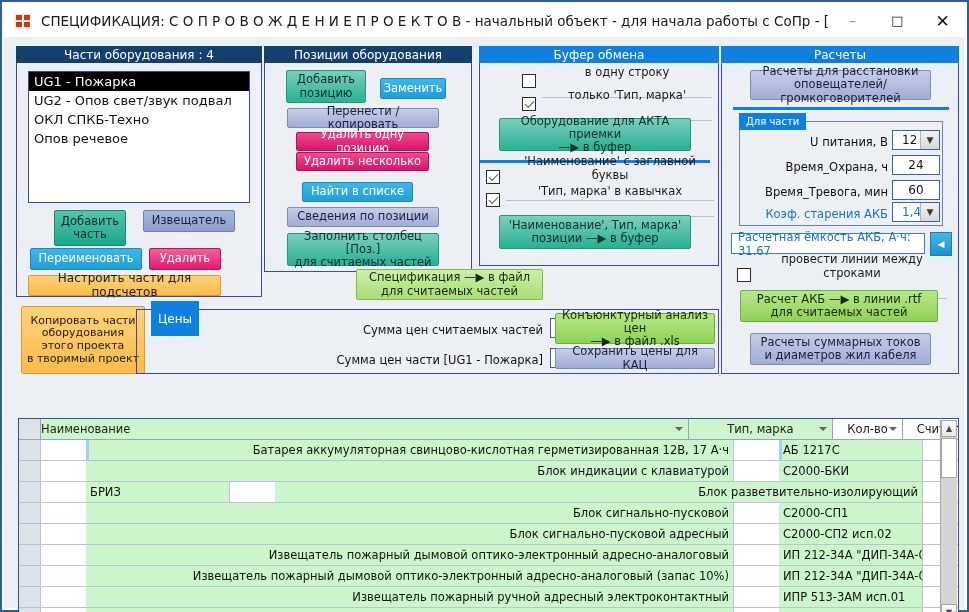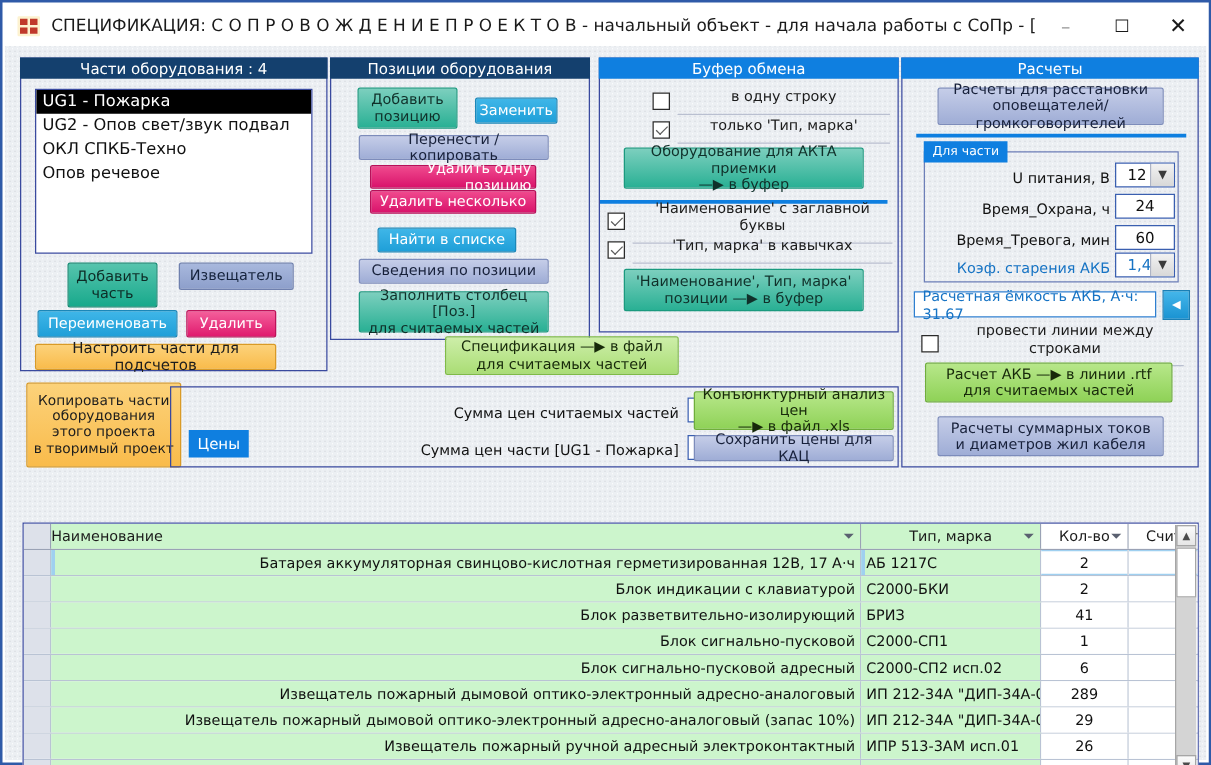--- a/index.html
+++ b/index.html
@@ -65,21 +65,21 @@
     position:absolute;box-sizing:border-box;
     border:1px solid #7d8bbd;border-radius:2px;
     display:flex;align-items:center;justify-content:center;text-align:center;
     font-size:11.5px;color:#1b1b1b;line-height:1.15;
     cursor:default;padding:0 3px;
   }
   .btn.teal{background:linear-gradient(#56c4ad,#18a98c);border-color:#128a72;color:#0d2b25;}
   .btn.teal2{background:linear-gradient(#7ccfbe,#29b094);border-color:#1b9a7f;color:#10302a;}
   .btn.blue{background:linear-gradient(#a8b8dd,#8d9fcb);border-color:#6f80ae;color:#15233d;}
   .btn.cyan{background:linear-gradient(#3fb6e8,#1f9fd8);border-color:#1b87b8;color:#ffffff;}
-  .btn.pink{background:linear-gradient(#f04a8e,#d9136b);border-color:#b80f59;color:#ffffff;text-align:right;}
+  .btn.pink{background:linear-gradient(#f04a8e,#d9136b);border-color:#b80f59;color:#ffffff;}
   .btn.rose{background:linear-gradient(#f4609b,#e01a6e);border-color:#bd1259;color:#ffffff;}
   .btn.orange{background:linear-gradient(#fcd27a,#f9bb4b);border-color:#d99a26;color:#1d1d1d;}
   .btn.green{background:linear-gradient(#b7e78a,#8fd257);border-color:#6fae3b;color:#17290a;}
   .btn.greenpale{background:linear-gradient(#cdeea9,#aadd75);border-color:#7fbb46;color:#17290a;}
   .btn.lav{background:linear-gradient(#c5cde8,#9fadd6);border-color:#7d8cbb;color:#17203a;}
 
   
   .listbox{
     position:absolute;background:#ffffff;border:1px solid #3a4a9f;box-sizing:border-box;
     overflow:hidden;
@@ -91,21 +91,21 @@
 
   
   .chkrow{position:absolute;display:flex;align-items:center;}
   .chkbox{
     width:14px;height:14px;border:1px solid #2a2a2a;background:#ffffff;box-sizing:border-box;
     display:flex;align-items:center;justify-content:center;flex:0 0 auto;
   }
   .chkbox.on::after{content:"";display:block;width:8px;height:4px;border-left:1.5px solid #5a5a5a;border-bottom:1.5px solid #5a5a5a;transform:rotate(-45deg) translate(1px,-1px);}
   .chklabel{
     font-size:11.5px;color:#1b1b1b;flex:1 1 auto;text-align:center;
-    border-bottom:1px solid #b9bfd0;padding-bottom:7px;margin-left:6px;
+    border-bottom:1px solid #b9bfd0;padding-bottom:18px;margin-left:6px;
   }
 
   
   .fieldlbl{position:absolute;font-size:11.5px;color:#111111;text-align:right;}
   .fieldlbl.accent{color:#1673c4;}
   .fbox{
     position:absolute;border:1px solid #3a5fb0;background:#ffffff;box-sizing:border-box;
     display:flex;align-items:center;justify-content:center;font-size:12px;color:#111111;
   }
   .fbox.combo{justify-content:flex-start;padding-left:9px;}
@@ -138,21 +138,21 @@
     display:flex;height:21px;background:#dde1ea;border-bottom:1px solid #9aa2b5;
     box-sizing:border-box;
   }
   .gh{
     display:flex;align-items:center;justify-content:center;position:relative;
     font-size:11.5px;color:#1b1b1b;border-right:1px solid #9aa2b5;box-sizing:border-box;
     flex:0 0 auto;
   }
   .gh .drop{position:absolute;right:5px;top:50%;margin-top:-2px;width:0;height:0;
     border-left:4px solid transparent;border-right:4px solid transparent;border-top:4px solid #5a6070;}
-  .grow{display:flex;height:21px;box-sizing:border-box;border-bottom:1px solid #b9c3d4;}
+  .grow{display:flex;height:21px;box-sizing:border-box;border-bottom:1px solid #b9c3d4;gap:45px;}
   .gcell{
     display:flex;align-items:center;font-size:11.5px;color:#111111;
     border-right:1px solid #b9c3d4;box-sizing:border-box;padding:0 4px;
     overflow:hidden;white-space:nowrap;flex:0 0 auto;
   }
   .c-sel{width:22px;background:#dde1ea;justify-content:center;}
   .c-name{width:648px;justify-content:flex-end;background:#ccf5cc;}
   .c-type{width:144px;justify-content:flex-start;background:#ccf5cc;}
   .c-qty{width:70px;justify-content:center;background:#ffffff;}
   .c-read{width:78px;background:#ffffff;}
@@ -257,21 +257,21 @@
       </div>
       <div class="chkrow" style="left:6px;top:144px;width:228px;height:18px;">
         <span class="chkbox on"></span>
         <span class="chklabel">'Тип, марка' в кавычках</span>
       </div>
       <div class="btn teal2" style="left:19px;top:168px;width:192px;height:34px;white-space:pre-line;">'Наименование', Тип, марка'
 позиции —▶ в буфер</div>
     </div>
 
     <div class="grp" style="left:132px;top:272px;width:583px;height:65px;">
-      <div class="badge" style="left:14px;top:-9px;height:22px;margin-top:43px;">Цены</div>
+      <div class="badge" style="left:14px;top:-9px;height:35px;">Цены</div>
 
       <div class="fieldlbl" style="left:150px;top:13px;width:256px;">Сумма цен считаемых частей</div>
       <div class="fbox" style="left:413px;top:8px;width:97px;height:20px;font-weight:bold;font-size:12.5px;">1 204 600 ₽</div>
 
       <div class="fieldlbl" style="left:110px;top:43px;width:296px;">Сумма цен части [UG1 - Пожарка]</div>
       <div class="fbox" style="left:413px;top:38px;width:97px;height:20px;font-size:12.5px;">590 615 ₽</div>
 
       <div class="btn green" style="left:418px;top:3px;width:160px;height:31px;white-space:pre-line;position:absolute;left:418px;">Конъюнктурный анализ цен
 —▶ в файл .xls</div>
       <div class="btn lav" style="left:418px;top:38px;width:160px;height:21px;">Сохранить цены для КАЦ</div>
@@ -353,22 +353,22 @@
           </div>
           <div class="grow">
             <div class="gcell c-sel"></div>
             <div class="gcell c-name">Блок индикации с клавиатурой</div>
             <div class="gcell c-type">С2000-БКИ</div>
             <div class="gcell c-qty">2</div>
             <div class="gcell c-read"></div>
           </div>
           <div class="grow">
             <div class="gcell c-sel"></div>
+            <div class="gcell c-type">БРИЗ</div>
             <div class="gcell c-name">Блок разветвительно-изолирующий</div>
-            <div class="gcell c-type">БРИЗ</div>
             <div class="gcell c-qty">41</div>
             <div class="gcell c-read"></div>
           </div>
           <div class="grow">
             <div class="gcell c-sel"></div>
             <div class="gcell c-name">Блок сигнально-пусковой</div>
             <div class="gcell c-type">С2000-СП1</div>
             <div class="gcell c-qty">1</div>
             <div class="gcell c-read"></div>
           </div>

